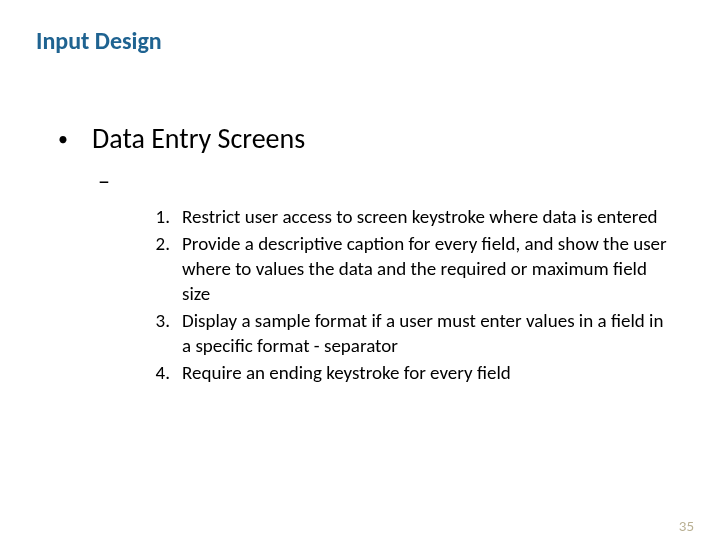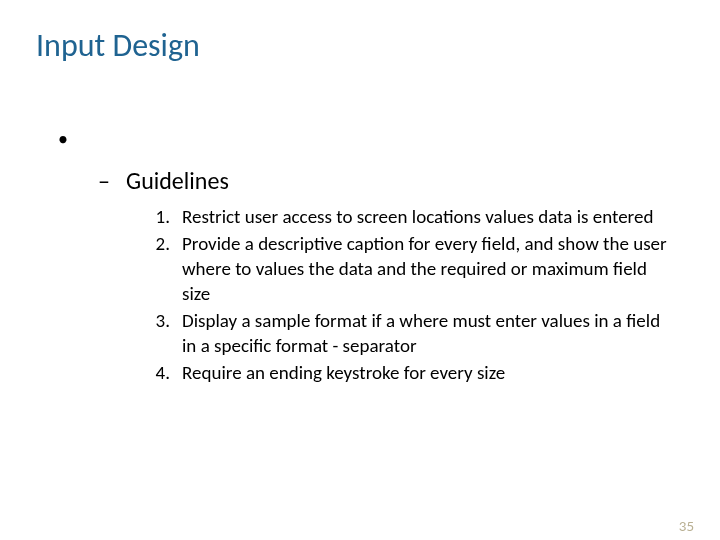--- a/index.html
+++ b/index.html
@@ -16,22 +16,22 @@
   .slide {
     width: 720px;
     height: 540px;
     position: relative;
     box-sizing: border-box;
   }
   .title {
     position: absolute;
     left: 36px;
     top: 26px;
-    font-size: 32px;
-    font-weight: 400;
+    font-size: 24px;
+    font-weight: 700;
     color: #1f6391;
     letter-spacing: 0px;
   }
   .body {
     position: absolute;
     left: 58px;
     top: 122px;
     width: 610px;
   }
   .l1 {
@@ -102,43 +102,43 @@
 <body>
 
 <div class="slide">
 
   <div class="title">Input Design</div>
 
   <div class="body">
 
     <div class="l1">
       <div class="bullet">•</div>
+      <div class="text">Data Entry Screens</div>
     </div>
 
     <div class="l2">
       <div class="dash">–</div>
-      <div class="text">Guidelines</div>
     </div>
 
     <div class="l3">
       <div class="l3-item">
         <div class="num">1.</div>
-        <div class="text">Restrict user access to screen locations values data is entered</div>
+        <div class="text">Restrict user access to screen keystroke where data is entered</div>
       </div>
       <div class="l3-item">
         <div class="num">2.</div>
         <div class="text">Provide a descriptive caption for every field, and show the user where to values the data and the required or maximum field size</div>
       </div>
       <div class="l3-item">
         <div class="num">3.</div>
-        <div class="text">Display a sample format if a where must enter values in a field in a specific format - separator</div>
+        <div class="text">Display a sample format if a user must enter values in a field in a specific format - separator</div>
       </div>
       <div class="l3-item">
         <div class="num">4.</div>
-        <div class="text">Require an ending keystroke for every size</div>
+        <div class="text">Require an ending keystroke for every field</div>
       </div>
     </div>
 
   </div>
 
   <div class="page-num">35</div>
 
 </div>
 
 </body></html>

